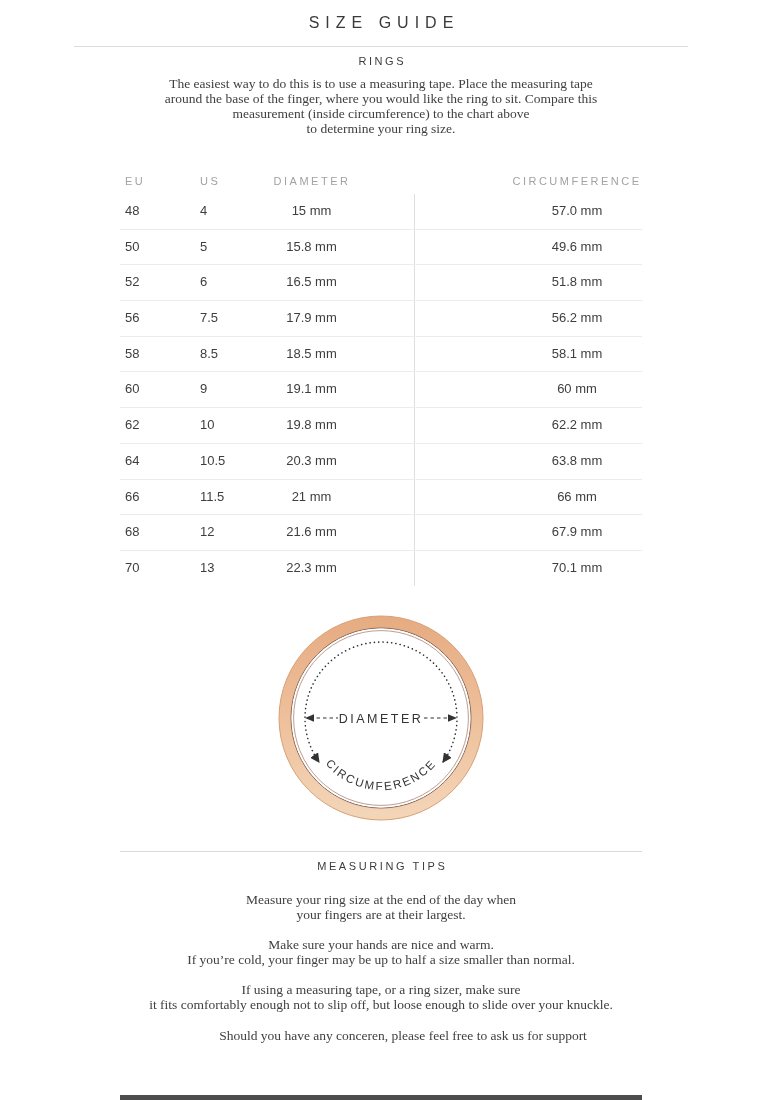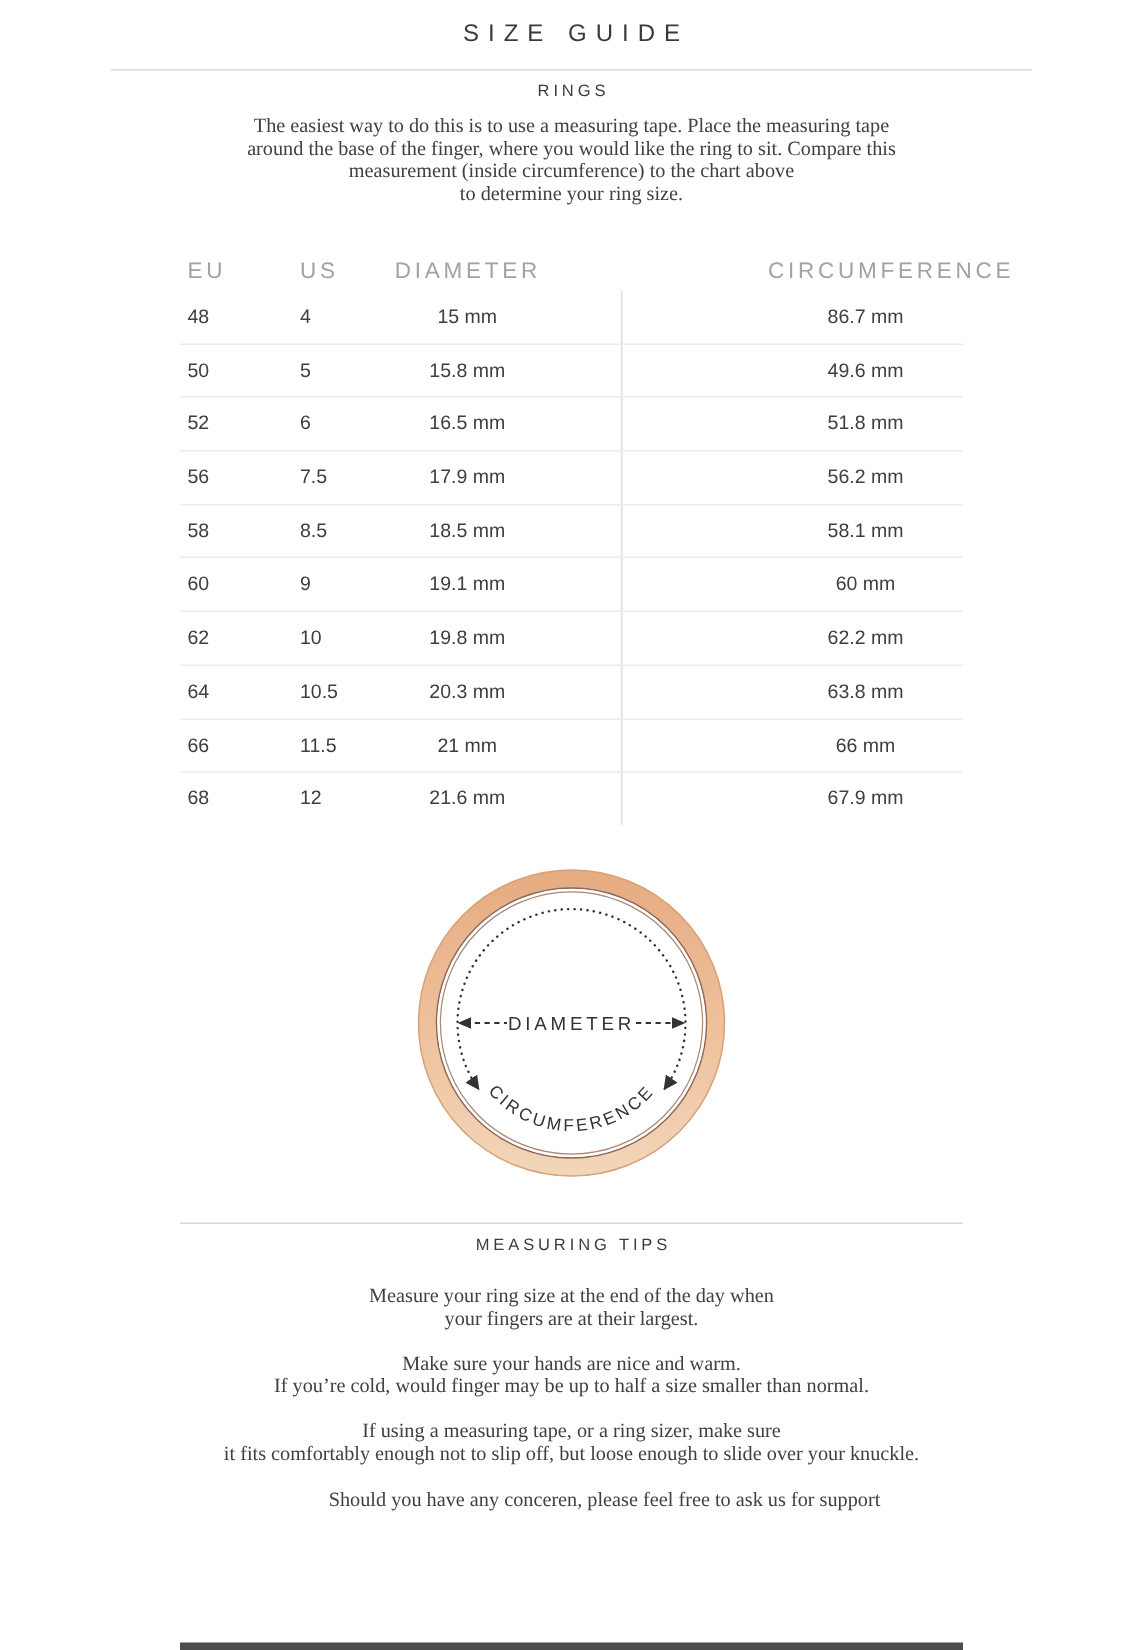--- a/index.html
+++ b/index.html
@@ -45,21 +45,21 @@
   .size-table {
     margin:32px 120px 0 120px;
     width:522px;
   }
   .trow, .thead {
     display:grid;
     grid-template-columns:72px 62px 161px 227px;
   }
   .thead .hc {
     line-height:26px;
-    font-size:15px;
+    font-size:11px;
     letter-spacing:2.5px;
     color:#a2a2a2;
   }
   .c { line-height:34.7px; height:34.7px; font-size:13px; color:#3e3e3e; }
   .col-eu  { padding-left:5px; }
   .col-us  { padding-left:8px; }
   .col-dia { text-align:center; padding-right:45px; }
   .col-cir { text-align:center; padding-left:97px; }
   .trow .col-dia { border-right:1px solid #dedede; }
   .trow + .trow { border-top:1px solid #ececec; }
@@ -100,21 +100,21 @@
     <div class="thead">
       <div class="hc col-eu">EU</div>
       <div class="hc col-us">US</div>
       <div class="hc col-dia">DIAMETER</div>
       <div class="hc col-cir">CIRCUMFERENCE</div>
     </div>
     <div class="trow">
       <div class="c col-eu">48</div>
       <div class="c col-us">4</div>
       <div class="c col-dia">15 mm</div>
-      <div class="c col-cir">86.7 mm</div>
+      <div class="c col-cir">57.0 mm</div>
     </div>
     <div class="trow">
       <div class="c col-eu">50</div>
       <div class="c col-us">5</div>
       <div class="c col-dia">15.8 mm</div>
       <div class="c col-cir">49.6 mm</div>
     </div>
     <div class="trow">
       <div class="c col-eu">52</div>
       <div class="c col-us">6</div>
@@ -155,20 +155,26 @@
       <div class="c col-eu">66</div>
       <div class="c col-us">11.5</div>
       <div class="c col-dia">21 mm</div>
       <div class="c col-cir">66 mm</div>
     </div>
     <div class="trow">
       <div class="c col-eu">68</div>
       <div class="c col-us">12</div>
       <div class="c col-dia">21.6 mm</div>
       <div class="c col-cir">67.9 mm</div>
+    </div>
+    <div class="trow">
+      <div class="c col-eu">70</div>
+      <div class="c col-us">13</div>
+      <div class="c col-dia">22.3 mm</div>
+      <div class="c col-cir">70.1 mm</div>
     </div>
   </div>
 
   <div class="diagram">
     <svg width="210" height="210" viewBox="0 0 210 210">
       <defs>
         <linearGradient id="bandGrad" x1="0" y1="0" x2="0" y2="1">
           <stop offset="0" stop-color="#e6ab81"></stop>
           <stop offset="0.5" stop-color="#eec09b"></stop>
           <stop offset="1" stop-color="#f3d6b9"></stop>
@@ -205,21 +211,21 @@
   <hr class="rule rule-mid">
 
   <div class="section-heading">MEASURING TIPS</div>
 
   <div class="serif-block tips-p1">
     <div>Measure your ring size at the end of the day when</div>
     <div>your fingers are at their largest.</div>
   </div>
   <div class="serif-block tips-p2">
     <div>Make sure your hands are nice and warm.</div>
-    <div>If you’re cold, would finger may be up to half a size smaller than normal.</div>
+    <div>If you’re cold, your finger may be up to half a size smaller than normal.</div>
   </div>
   <div class="serif-block tips-p3">
     <div>If using a measuring tape, or a ring sizer, make sure</div>
     <div>it fits comfortably enough not to slip off, but loose enough to slide over your knuckle.</div>
   </div>
   <div class="serif-block tips-p4">
     <div>Should you have any conceren, please feel free to ask us for support</div>
   </div>
 
   <div class="bottom-bar"></div>

